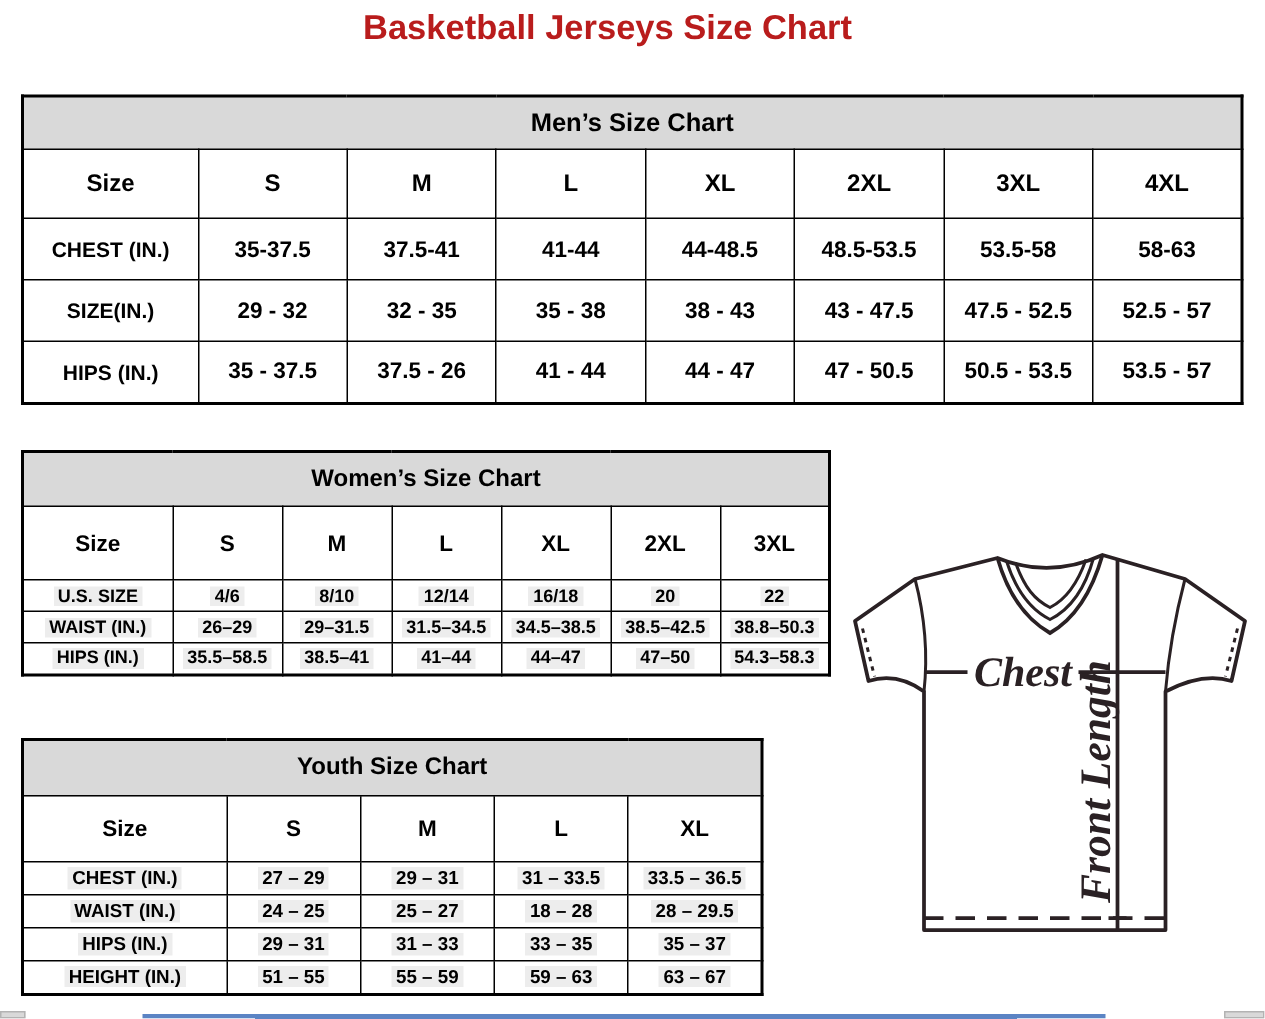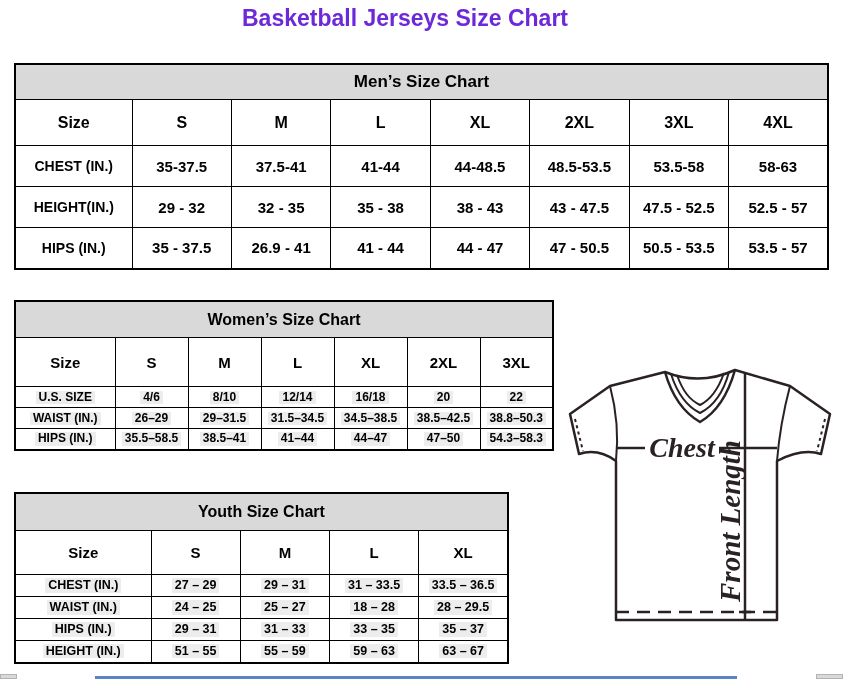--- a/index.html
+++ b/index.html
@@ -2,21 +2,21 @@
 <html><head>
 <meta charset="utf-8">
 <style>
   html,body{margin:0;padding:0;}
   body{
     width:843px;height:679px;position:relative;background:#ffffff;
     font-family:"Liberation Sans",sans-serif;color:#000;overflow:hidden;
   }
   .page-title{
     position:absolute;top:5px;left:0;width:810px;margin:0;
-    text-align:center;font-size:23px;font-weight:bold;color:#6d28d9;
+    text-align:center;font-size:23px;font-weight:bold;color:#b91c1c;
   }
   table{
     position:absolute;border-collapse:collapse;table-layout:fixed;background:#fff;
     border:2px solid #000;
   }
   th,td{border:1px solid #000;text-align:center;vertical-align:middle;padding:0;color:#000;}
   th.band{background:#d9d9d9;font-weight:bold;}
   td,th{font-weight:bold;}
   
   .mens{left:14px;top:63px;width:815px;border-radius:23px;}
@@ -86,33 +86,33 @@
         <td class="rowlabel">CHEST (IN.)</td>
         <td>35-37.5</td>
         <td>37.5-41</td>
         <td>41-44</td>
         <td>44-48.5</td>
         <td>48.5-53.5</td>
         <td>53.5-58</td>
         <td>58-63</td>
       </tr>
       <tr>
-        <td class="rowlabel">HEIGHT(IN.)</td>
+        <td class="rowlabel">SIZE(IN.)</td>
         <td>29 - 32</td>
         <td>32 - 35</td>
         <td>35 - 38</td>
         <td>38 - 43</td>
         <td>43 - 47.5</td>
         <td>47.5 - 52.5</td>
         <td>52.5 - 57</td>
       </tr>
       <tr>
         <td class="rowlabel">HIPS (IN.)</td>
         <td>35 - 37.5</td>
-        <td>26.9 - 41</td>
+        <td>37.5 - 26</td>
         <td>41 - 44</td>
         <td>44 - 47</td>
         <td>47 - 50.5</td>
         <td>50.5 - 53.5</td>
         <td>53.5 - 57</td>
       </tr>
     </tbody>
   </table>
 
 <table class="womens">

